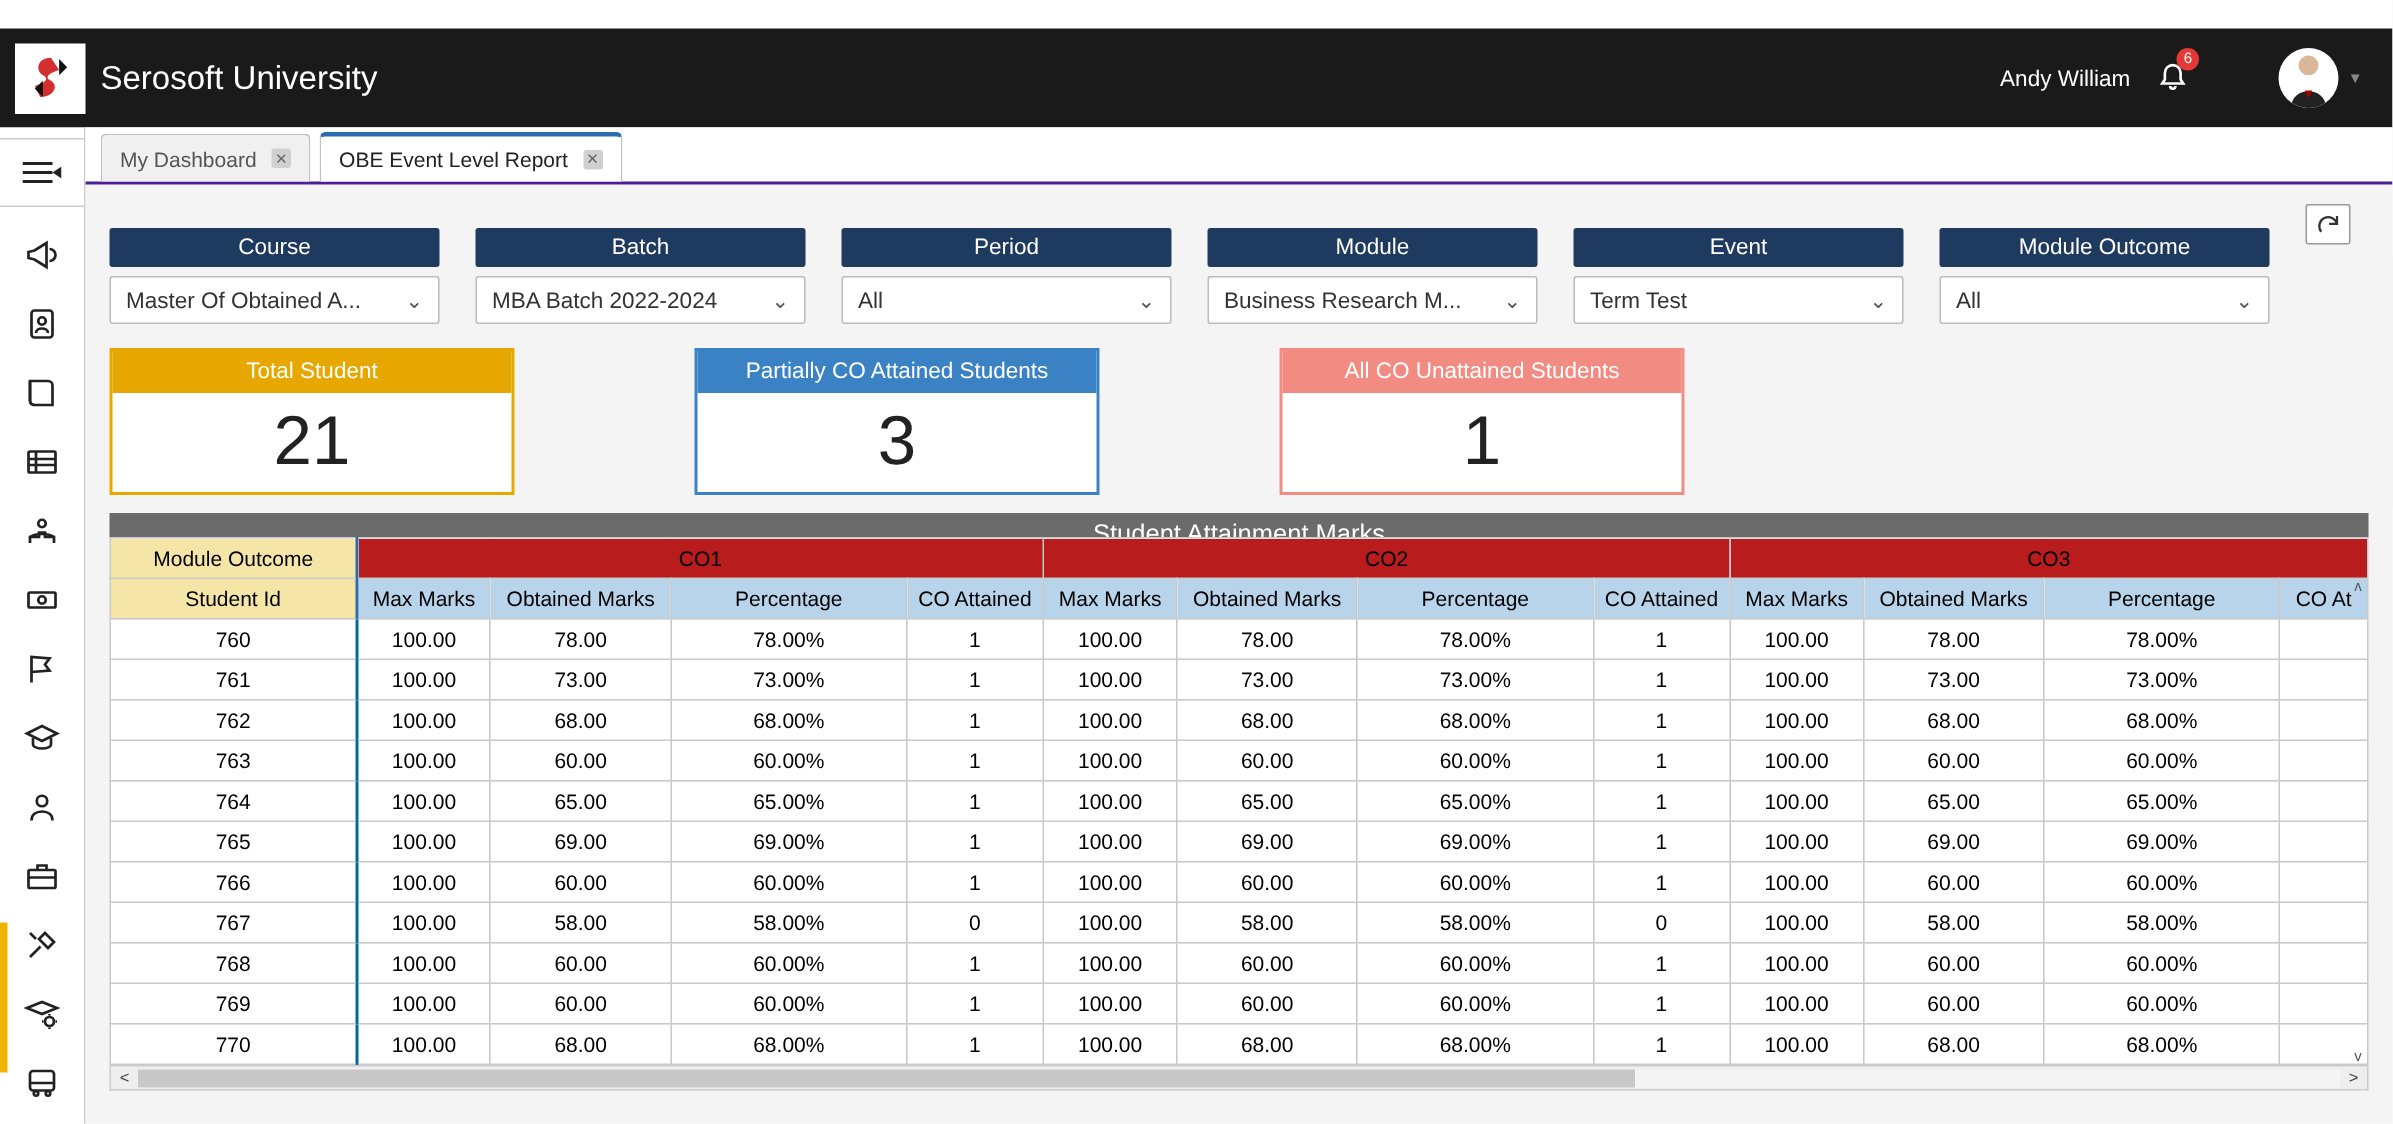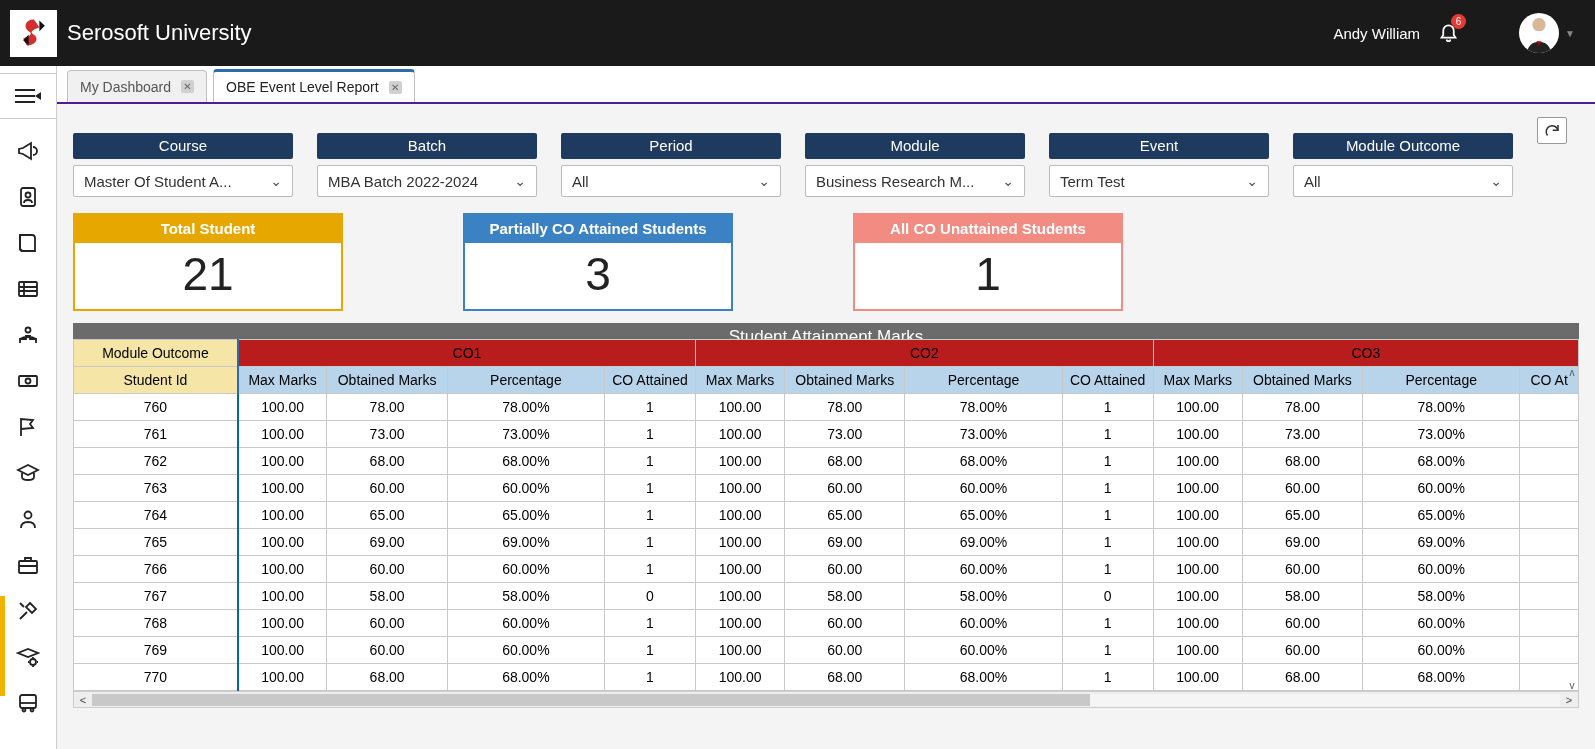--- a/index.html
+++ b/index.html
@@ -1,18 +1,18 @@
 <!DOCTYPE html>
 <html><head>
 <meta charset="utf-8">
 <style>
 * { box-sizing: border-box; margin: 0; padding: 0; }
 body { font-family: "Segoe UI", Arial, sans-serif; background: #fff; overflow: hidden; width: 1595px; height: 749px; }
 
-.topbar { background: #1a1a1a; height: 66px; display: flex; align-items: center; padding: 0 20px 0 10px; color: #fff; }
+.topbar { background: #1a1a1a; height: 66px; display: flex; align-items: center; padding: 0 20px 0 10px; color: #fff; margin-top: 19px; }
 .logo-box { width: 47px; height: 47px; background: #fff; display: flex; align-items: center; justify-content: center; margin-right: 10px; }
 .app-title { font-size: 22px; font-weight: 400; flex: 0 0 auto; }
 .top-spacer { flex: 1; }
 .user-name { font-size: 15px; margin-right: 18px; }
 .bell-wrap { position: relative; margin-right: 60px; }
 .bell-badge { position: absolute; top: -7px; right: -7px; background: #e53935; color: #fff; font-size: 10px; border-radius: 50%; width: 15px; height: 15px; display: flex; align-items: center; justify-content: center; }
 .avatar { width: 40px; height: 40px; border-radius: 50%; background: #fff; overflow: hidden; display:flex; align-items:flex-end; justify-content:center;}
 .avatar svg{width:34px;height:40px;}
 .chev { margin-left: 6px; font-size: 10px; color: #888; }
 
@@ -30,21 +30,21 @@
 
 .filters { display: flex; padding: 13px 16px 10px 16px; gap: 24px; align-items: flex-start; }
 .filter-col { display:flex; flex-direction:column; width: 220px;}
 .filter-head { background: #1e3a5f; color: #fff; text-align: center; font-size: 15px; height: 26px; line-height: 26px; border-radius: 2px; margin-top: 16px;}
 .filter-sel { margin-top: 6px; height: 32px; border: 1px solid #bbb; background: #fff; display:flex; align-items:center; justify-content:space-between; padding: 0 10px; font-size:15px; color:#333; border-radius:2px;}
 .filter-sel span.chv{ font-size:14px; color:#555;}
 .refresh-btn{ width:30px; height:27px; border:1px solid #999; display:flex; align-items:center; justify-content:center; background:#fff; border-radius:2px; margin-top:0;}
 
 .kpis { display:flex; padding: 6px 16px 12px 16px; gap: 120px; justify-content:flex-start;}
 .kpi { width: 270px; border: 2px solid; background:#fff; text-align:center; }
-.kpi-head { color:#fff; font-size:15px; height:28px; line-height:28px; font-weight:700;}
+.kpi-head { color:#fff; font-size:15px; height:28px; line-height:28px; font-weight:400;}
 .kpi-val { font-size: 46px; font-weight:400; padding: 4px 0 8px 0; color:#222;}
 .kpi.total{ border-color:#e6a800;} .kpi.total .kpi-head{background:#e6a800;}
 .kpi.all{ border-color:#6aa84f;} .kpi.all .kpi-head{background:#6aa84f;}
 .kpi.partial{ border-color:#3b82c4;} .kpi.partial .kpi-head{background:#3b82c4;}
 .kpi.un{ border-color:#f28b82;} .kpi.un .kpi-head{background:#f28b82;}
 
 .table-wrap{ margin: 0 16px; }
 .table-title{ background:#6b6b6b; color:#fff; text-align:center; font-size:17px; height:16px; line-height:28px;}
 .grid-scroll{ position:relative; border-bottom:1px solid #ccc; }
 .grid{ border-collapse:collapse; table-layout:fixed; width:100%; }
@@ -194,21 +194,21 @@
       <div class="tab active">
         <span>OBE Event Level Report</span>
         <span class="tab-close">✕</span>
       </div>
     </div>
 
     <div class="filters">
       <div class="filter-col">
         <div class="filter-head">Course</div>
         <div class="filter-sel">
-            <span>Master Of Student A...</span>
+            <span>Master Of Obtained A...</span>
             <span class="chv">⌄</span>
           </div>
       </div>
       <div class="filter-col">
         <div class="filter-head">Batch</div>
         <div class="filter-sel">
             <span>MBA Batch 2022-2024</span>
             <span class="chv">⌄</span>
           </div>
       </div>

